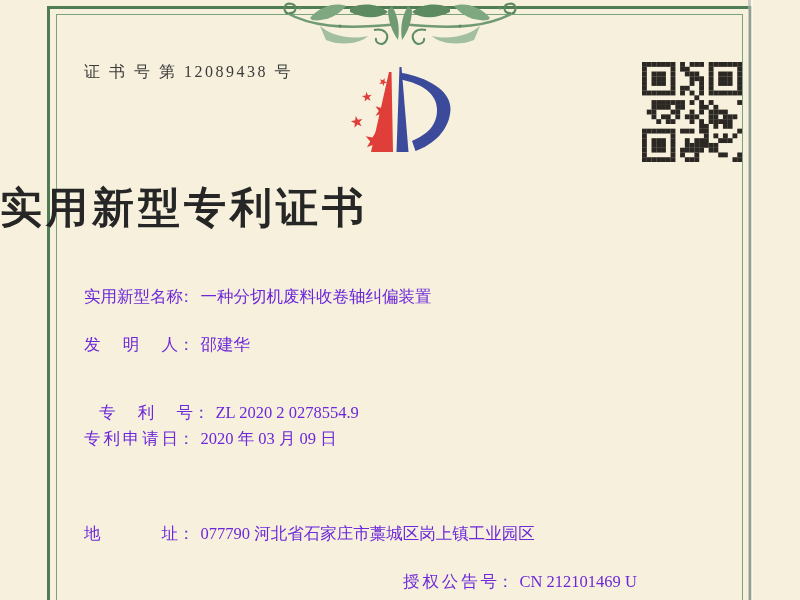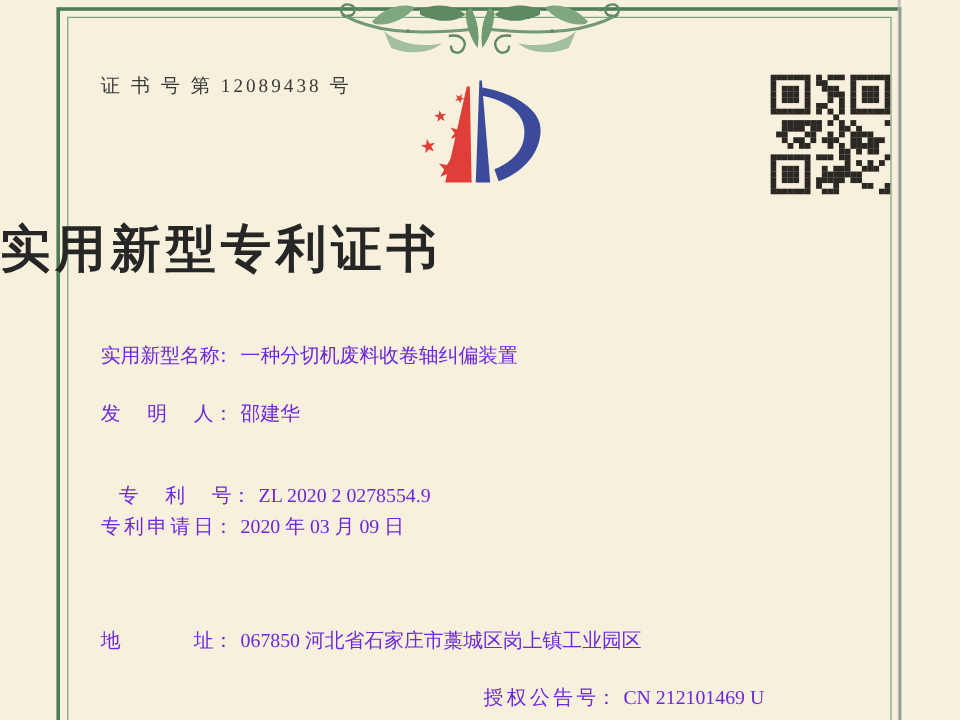--- a/index.html
+++ b/index.html
@@ -324,19 +324,19 @@
   <div class="field f1">
     <span class="lbl">发明人</span><span class="colon">：</span><span class="val">邵建华</span>
   </div>
   <div class="field f2">
     <span class="lbl">专利号</span><span class="colon">：</span><span class="val">ZL 2020 2 0278554.9</span>
   </div>
   <div class="field f3">
     <span class="lbl">专利申请日</span><span class="colon">：</span><span class="val">2020 年 03 月 09 日</span>
   </div>
   <div class="field f5">
-    <span class="lbl">地址</span><span class="colon">：</span><span class="val">067850 河北省石家庄市藁城区岗上镇工业园区</span>
+    <span class="lbl">地址</span><span class="colon">：</span><span class="val">077790 河北省石家庄市藁城区岗上镇工业园区</span>
   </div>
   <div class="field f7">
     <span class="lbl">授权公告号</span><span class="colon">：</span><span class="val">CN 212101469 U</span>
   </div>
 
 </div>
 
 </body></html>

